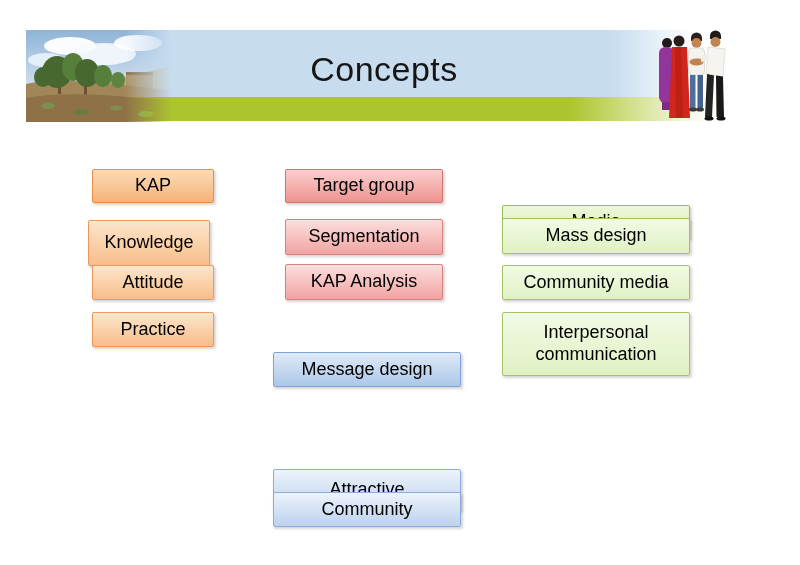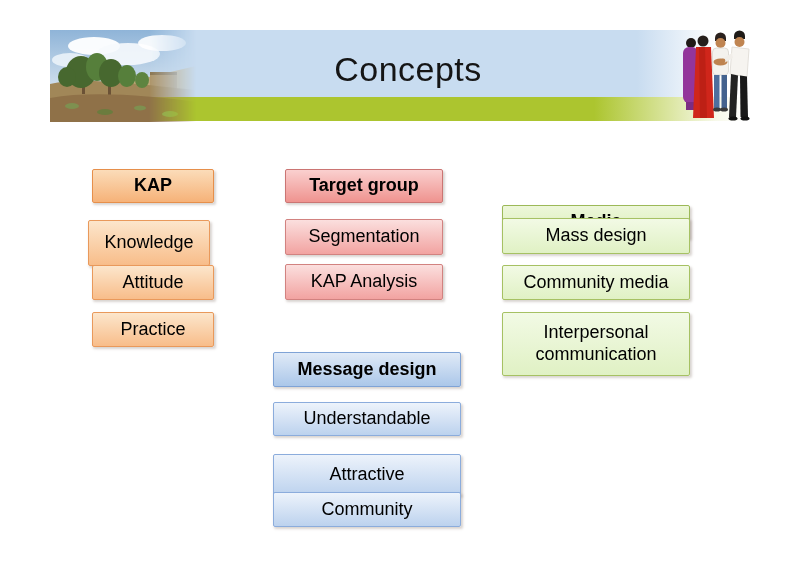--- a/index.html
+++ b/index.html
@@ -1,21 +1,21 @@
 <!DOCTYPE html>
 <html><head>
 <meta charset="utf-8">
 <style>
   html,body{margin:0;padding:0;background:#fff;}
   .slide{
     position:relative;width:800px;height:565px;background:#ffffff;overflow:hidden;
     font-family:"Liberation Sans",sans-serif;color:#000;
   }
   
-  .header{position:absolute;left:50px;top:30px;width:716px;height:92px;}
+  .header{position:absolute;left:26px;top:30px;width:716px;height:92px;}
   .band-blue{
     position:absolute;left:0;top:0;width:100%;height:67px;
     background:linear-gradient(to right,#C8DCF0 0%,#C8DCF0 82%,rgba(200,220,240,0) 93%);
   }
   .band-green{
     position:absolute;left:0;top:67px;width:100%;height:24px;
     background:linear-gradient(to right,#C3D467 0%,#ACC52F 14%,#ACC52F 76%,#DDE7A6 87%,#F7F9EA 93%,#FFFFFF 97%);
   }
   .title{
     position:absolute;left:0;right:0;top:20px;text-align:center;
@@ -25,21 +25,21 @@
   .photo-left{left:0;width:146px;}
   .photo-right{right:0;width:104px;}
   .photo svg{display:block;}
   
   .box{
     position:absolute;box-sizing:border-box;border:1.5px solid;border-radius:2px;
     display:flex;align-items:center;justify-content:center;text-align:center;
     font-size:18px;line-height:1.2;color:#000;
     box-shadow:1.5px 2px 2.5px rgba(120,100,90,0.28);
   }
-  .hdr{font-weight:700;}
+  .hdr{font-weight:400;}
   .orange{background:linear-gradient(#FCE6CC,#F8BD8A);border-color:#E9995B;}
   .orange.hdr{background:linear-gradient(#FBDCB9,#F6B278);border-color:#E68F4B;}
   .pink{background:linear-gradient(#FBDFDE,#F2A3A1);border-color:#D28280;}
   .pink.hdr{background:linear-gradient(#FAD0CF,#EF938F);border-color:#CB7573;}
   .blue{background:linear-gradient(#EDF3FB,#BCD2EE);border-color:#8BACDC;}
   .blue.hdr{background:linear-gradient(#E0EAF7,#ABC7E9);border-color:#7FA3D6;}
   .green{background:linear-gradient(#F2FAE5,#E0F1C4);border-color:#A6C163;}
   .green.hdr{background:linear-gradient(#EDF7DA,#D8EDB4);border-color:#9CB958;margin-top:36px;}
 </style>
 </head>
@@ -139,22 +139,21 @@
   <div class="box orange hdr" style="left:92px;top:169px;width:122px;height:34px">KAP</div>
   <div class="box orange" style="left:88px;top:220px;width:122px;height:46px">Knowledge</div>
   <div class="box orange" style="left:92px;top:265px;width:122px;height:35px">Attitude</div>
   <div class="box orange" style="left:92px;top:312px;width:122px;height:35px">Practice</div>
 
   <div class="box pink hdr" style="left:285px;top:169px;width:158px;height:34px">Target group</div>
   <div class="box pink" style="left:285px;top:219px;width:158px;height:36px">Segmentation</div>
   <div class="box pink" style="left:285px;top:264px;width:158px;height:36px">KAP Analysis</div>
 
   <div class="box blue hdr" style="left:273px;top:352px;width:188px;height:35px">Message design</div>
-  <div class="box blue" style="left:273px;top:402px;width:188px;height:34px">Understandable</div>
-  <div class="box blue" style="left:273px;top:454px;width:188px;height:42px">Attractive</div>
+  <div class="box blue" style="left:273px;top:469px;width:188px;height:42px">Attractive</div>
   <div class="box blue" style="left:273px;top:492px;width:188px;height:35px">Community</div>
 
   <div class="box green hdr" style="left:502px;top:169px;width:188px;height:34px">Media</div>
   <div class="box green" style="left:502px;top:218px;width:188px;height:36px">Mass design</div>
   <div class="box green" style="left:502px;top:265px;width:188px;height:35px">Community media</div>
   <div class="box green" style="left:502px;top:312px;width:188px;height:64px">Interpersonal communication</div>
 
 </div>
 
 </body></html>

